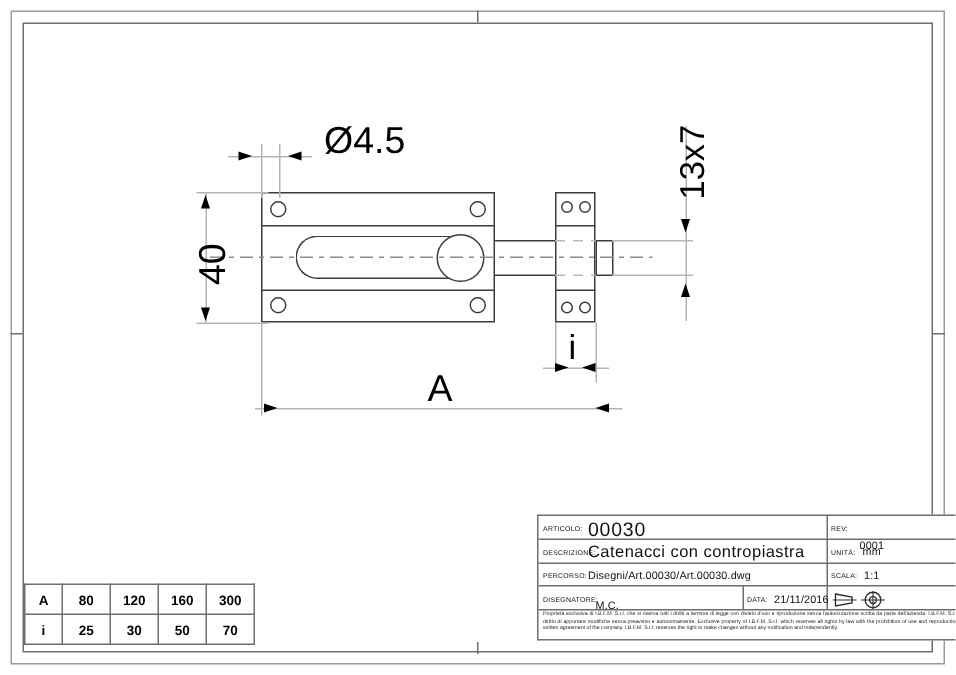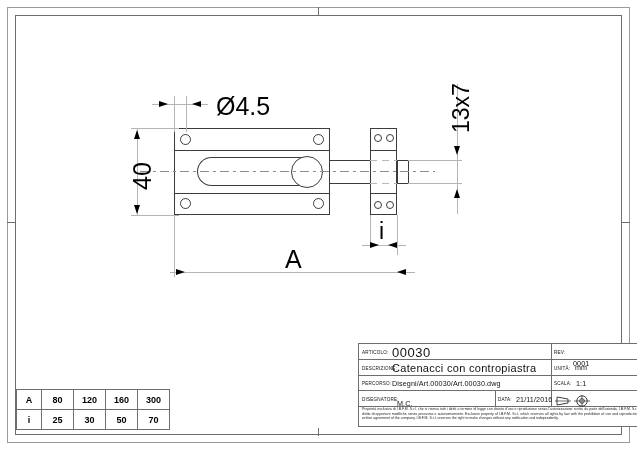--- a/index.html
+++ b/index.html
@@ -136,21 +136,21 @@
     <div class="abs hidden-line" style="left:370px;top:160px;width:27px;"></div>
     <div class="abs hidden-line" style="left:370px;top:183px;width:27px;"></div>
 
     <div class="abs centerline" style="left:140px;top:171px;width:295px;"></div>
 
     <div class="abs ext ext-v" style="left:174px;top:96px;height:36px;"></div>
     <div class="abs ext ext-v" style="left:186px;top:96px;height:36px;"></div>
     <div class="abs ext ext-h" style="left:152px;top:104px;width:56px;"></div>
     <div class="abs arw arw-r" style="left:159px;top:101px;"></div>
     <div class="abs arw arw-l" style="left:192px;top:101px;"></div>
-    <div class="abs dimtxt d-big" style="left:216px;top:92px;">Ø4.5</div>
+    <div class="abs dimtxt d-big" style="left:216px;top:80px;">Ø4.5</div>
 
     <div class="abs ext ext-h" style="left:131px;top:128px;width:48px;"></div>
     <div class="abs ext ext-h" style="left:131px;top:215px;width:48px;"></div>
     <div class="abs ext ext-v" style="left:137px;top:128px;height:88px;"></div>
     <div class="abs arw arw-u" style="left:134px;top:130px;"></div>
     <div class="abs arw arw-d" style="left:134px;top:205px;"></div>
     <div class="abs dimtxt d-big rot90" style="left:128px;top:190px;">40</div>
 
     <div class="abs ext ext-h" style="left:408px;top:160px;width:54px;"></div>
     <div class="abs ext ext-h" style="left:408px;top:183px;width:54px;"></div>

